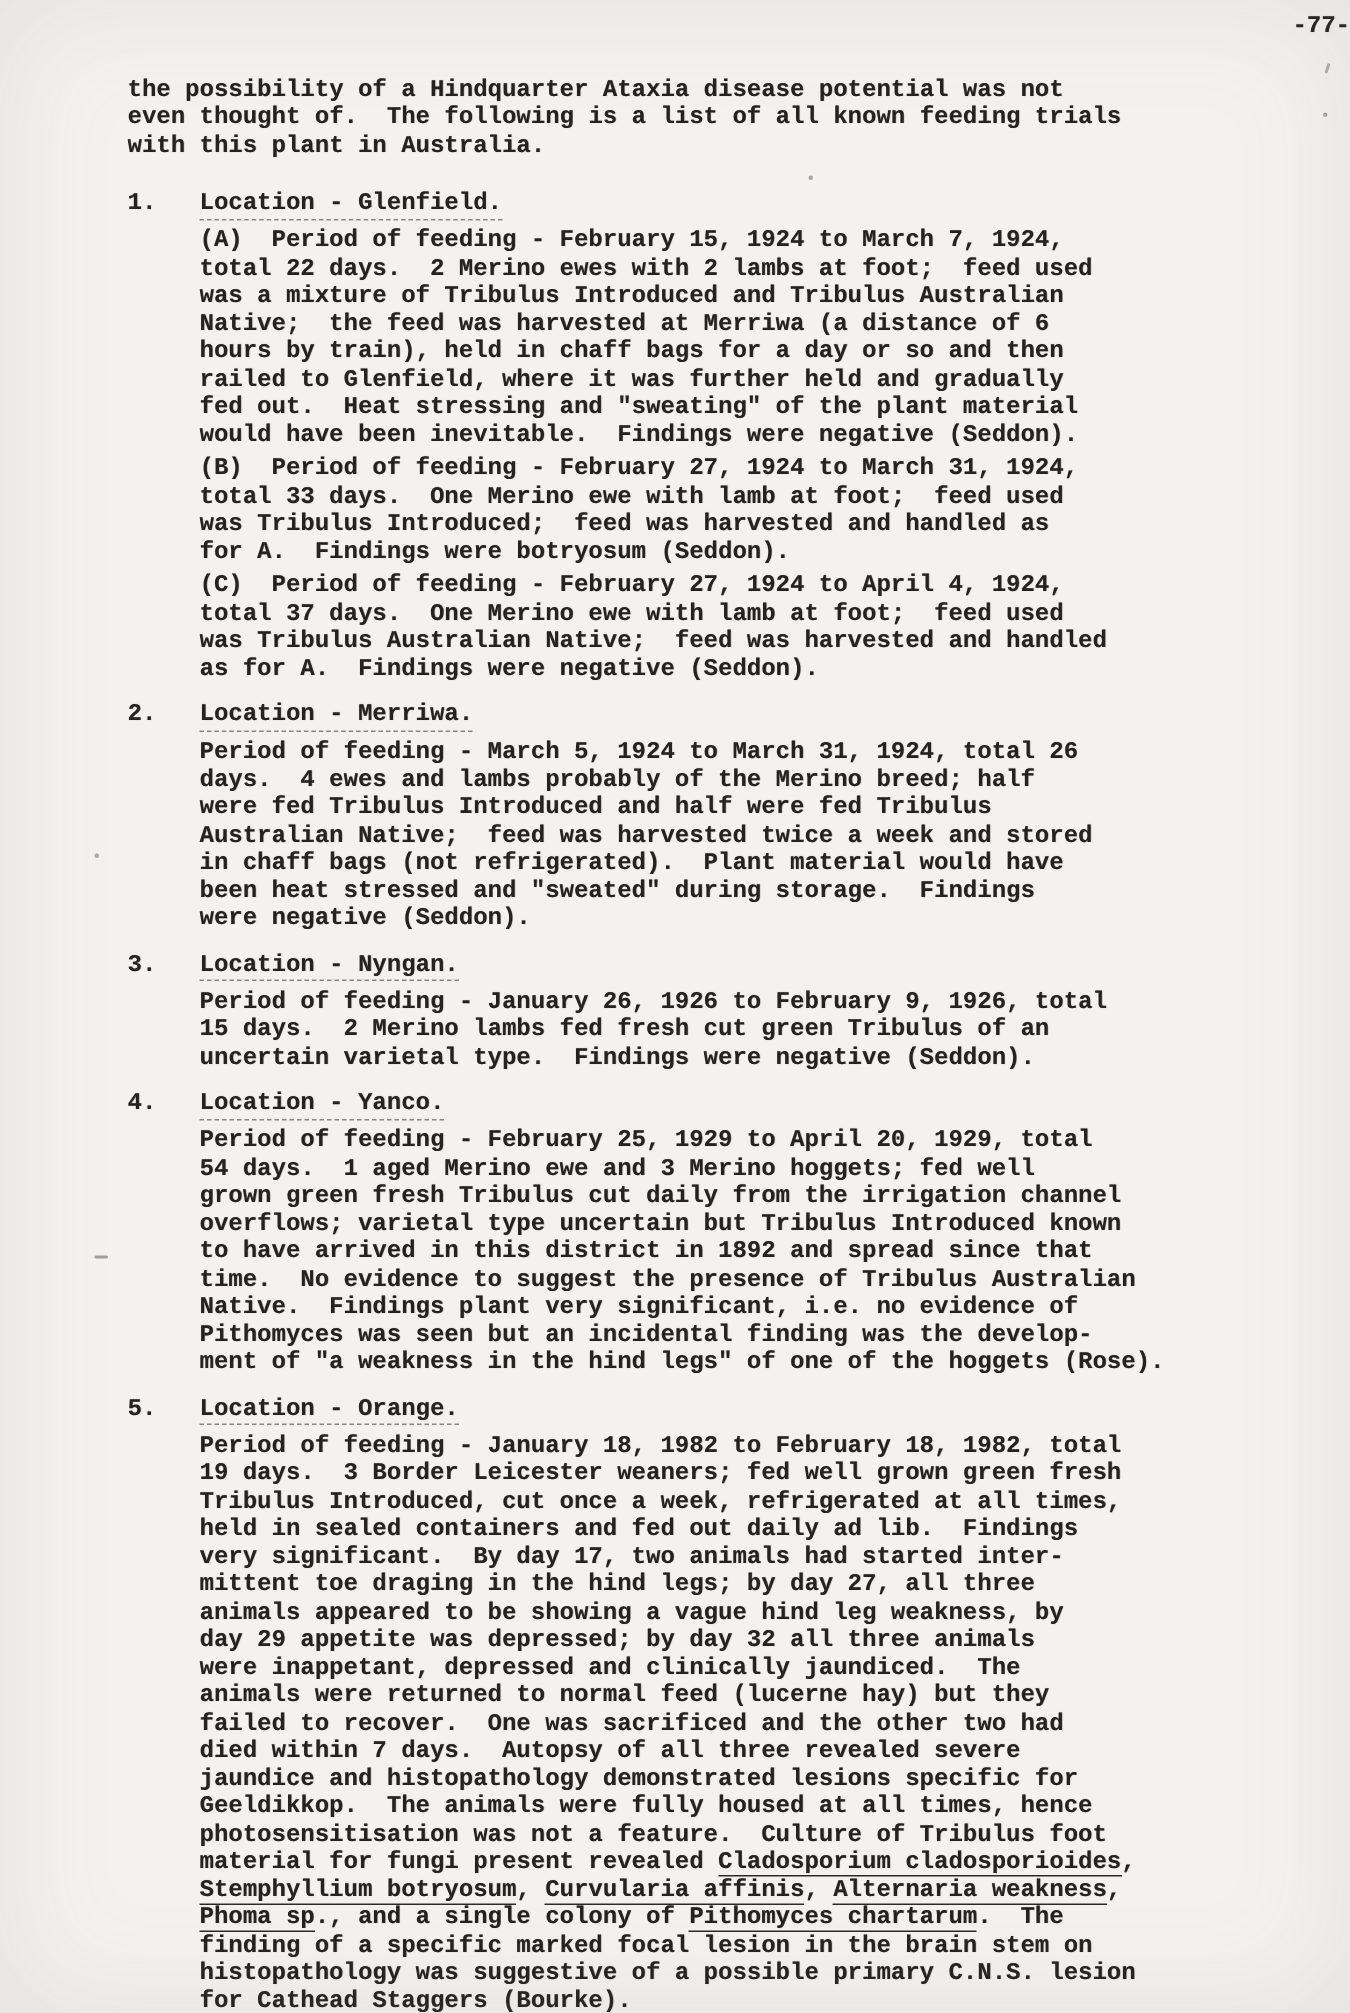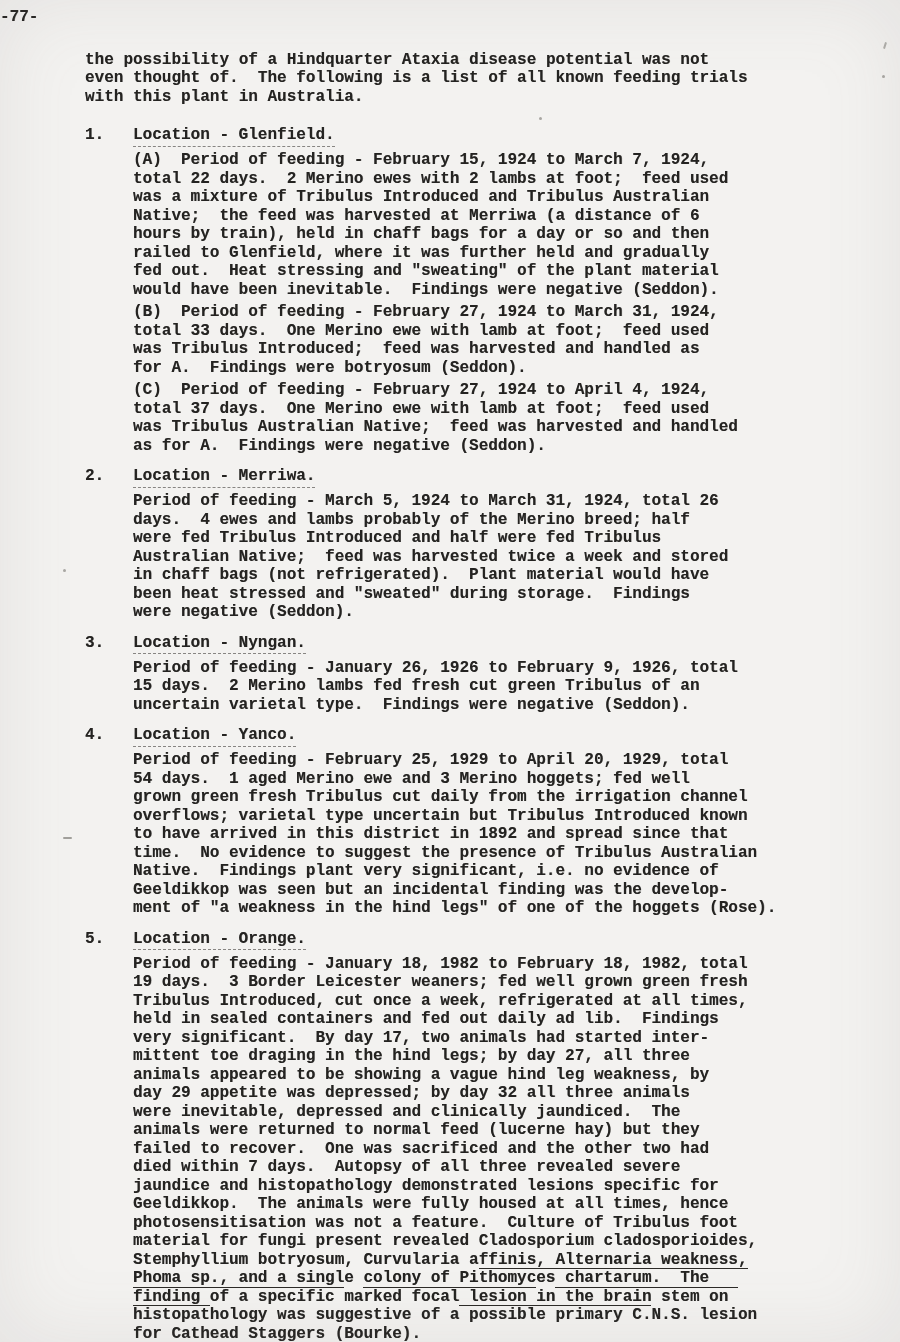--- a/index.html
+++ b/index.html
@@ -13,21 +13,21 @@
     font-weight: 700;
     color: #242321;
     text-shadow: 0.3px 0.3px 0.5px rgba(40,38,35,0.45);
   }
   .paper {
     position: absolute; inset: 0;
     box-shadow: inset 0 0 80px rgba(120,118,112,0.12);
   }
   .page-number {
     padding-top: 8px;
-    text-align: left;
+    text-align: right;
     height: 18.5px; line-height: 18.5px;
   }
   .intro {
     margin: 24px 0 0 85px;
   }
   .line {
     height: 18.5px; line-height: 18.5px;
     white-space: pre;
   }
   #sections { margin-left: 85px; }
@@ -44,21 +44,21 @@
     text-underline-offset: 2px;
     text-decoration-thickness: 1.3px;
     border-bottom: 1px dashed rgba(45,43,40,0.55);
     padding-bottom: 1px;
     margin-bottom: 1.5px;
   }
   .para { margin-top: 4px; }
   .para.first { margin-top: 3px; }
   .u {
     border-bottom: 1.4px solid #2c2a27;
-    padding-bottom: 18px;
+    padding-bottom: 0;
     text-align: center;
   }
   .speck {
     position: absolute;
     background: #6b6963;
     border-radius: 1px;
   }
   .speck.dot { width: 3px; height: 3px; border-radius: 50%; opacity: 0.55; }
   .speck.slash { width: 2px; height: 7px; transform: rotate(18deg); opacity: 0.5; }
   .speck.dash { width: 9px; height: 2px; opacity: 0.6; }
@@ -123,36 +123,36 @@
     <div class="section">
       <div class="sec-num">4.</div>
       <div class="sec-body"><div class="sec-heading">Location - Yanco.</div><div class="para first">
           <div class="line">Period of feeding - February 25, 1929 to April 20, 1929, total</div>
           <div class="line">54 days.  1 aged Merino ewe and 3 Merino hoggets; fed well</div>
           <div class="line">grown green fresh Tribulus cut daily from the irrigation channel</div>
           <div class="line">overflows; varietal type uncertain but Tribulus Introduced known</div>
           <div class="line">to have arrived in this district in 1892 and spread since that</div>
           <div class="line">time.  No evidence to suggest the presence of Tribulus Australian</div>
           <div class="line">Native.  Findings plant very significant, i.e. no evidence of</div>
-          <div class="line">Geeldikkop was seen but an incidental finding was the develop-</div>
+          <div class="line">Pithomyces was seen but an incidental finding was the develop-</div>
           <div class="line">ment of "a weakness in the hind legs" of one of the hoggets (Rose).</div>
         </div></div>
     </div>
     <div class="section">
       <div class="sec-num">5.</div>
       <div class="sec-body"><div class="sec-heading">Location - Orange.</div><div class="para first">
           <div class="line">Period of feeding - January 18, 1982 to February 18, 1982, total</div>
           <div class="line">19 days.  3 Border Leicester weaners; fed well grown green fresh</div>
           <div class="line">Tribulus Introduced, cut once a week, refrigerated at all times,</div>
           <div class="line">held in sealed containers and fed out daily ad lib.  Findings</div>
           <div class="line">very significant.  By day 17, two animals had started inter-</div>
           <div class="line">mittent toe draging in the hind legs; by day 27, all three</div>
           <div class="line">animals appeared to be showing a vague hind leg weakness, by</div>
           <div class="line">day 29 appetite was depressed; by day 32 all three animals</div>
-          <div class="line">were inevitable, depressed and clinically jaundiced.  The</div>
+          <div class="line">were inappetant, depressed and clinically jaundiced.  The</div>
           <div class="line">animals were returned to normal feed (lucerne hay) but they</div>
           <div class="line">failed to recover.  One was sacrificed and the other two had</div>
           <div class="line">died within 7 days.  Autopsy of all three revealed severe</div>
           <div class="line">jaundice and histopathology demonstrated lesions specific for</div>
           <div class="line">Geeldikkop.  The animals were fully housed at all times, hence</div>
           <div class="line">photosensitisation was not a feature.  Culture of Tribulus foot</div>
           <div class="line">material for fungi present revealed <span class="u">Cladosporium cladosporioides</span>,</div>
           <div class="line"><span class="u">Stemphyllium botryosum</span>, <span class="u">Curvularia affinis</span>, <span class="u">Alternaria weakness</span>,</div>
           <div class="line"><span class="u">Phoma sp</span>., and a single colony of <span class="u">Pithomyces chartarum</span>.  The</div>
           <div class="line">finding of a specific marked focal lesion in the brain stem on</div>

